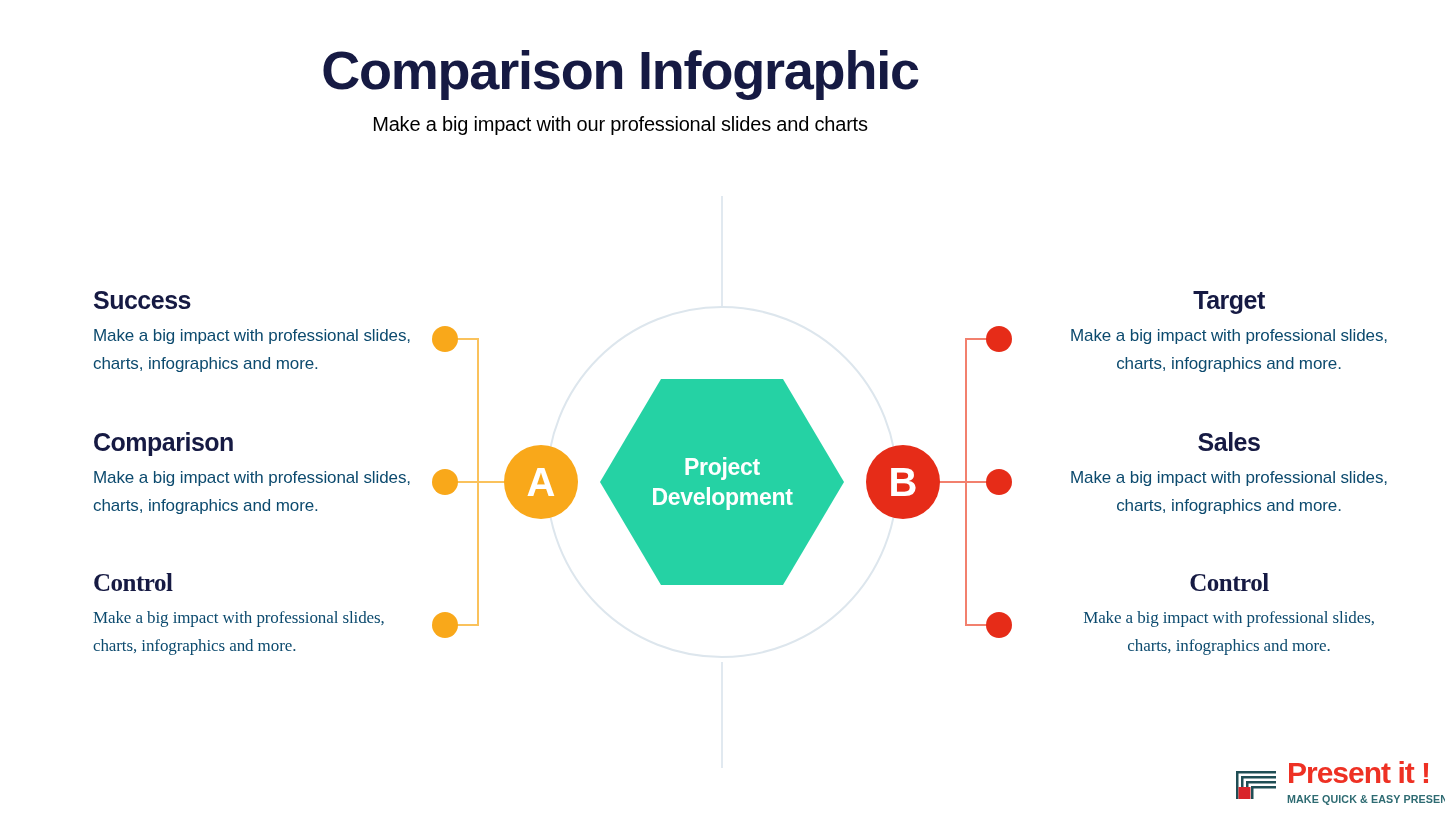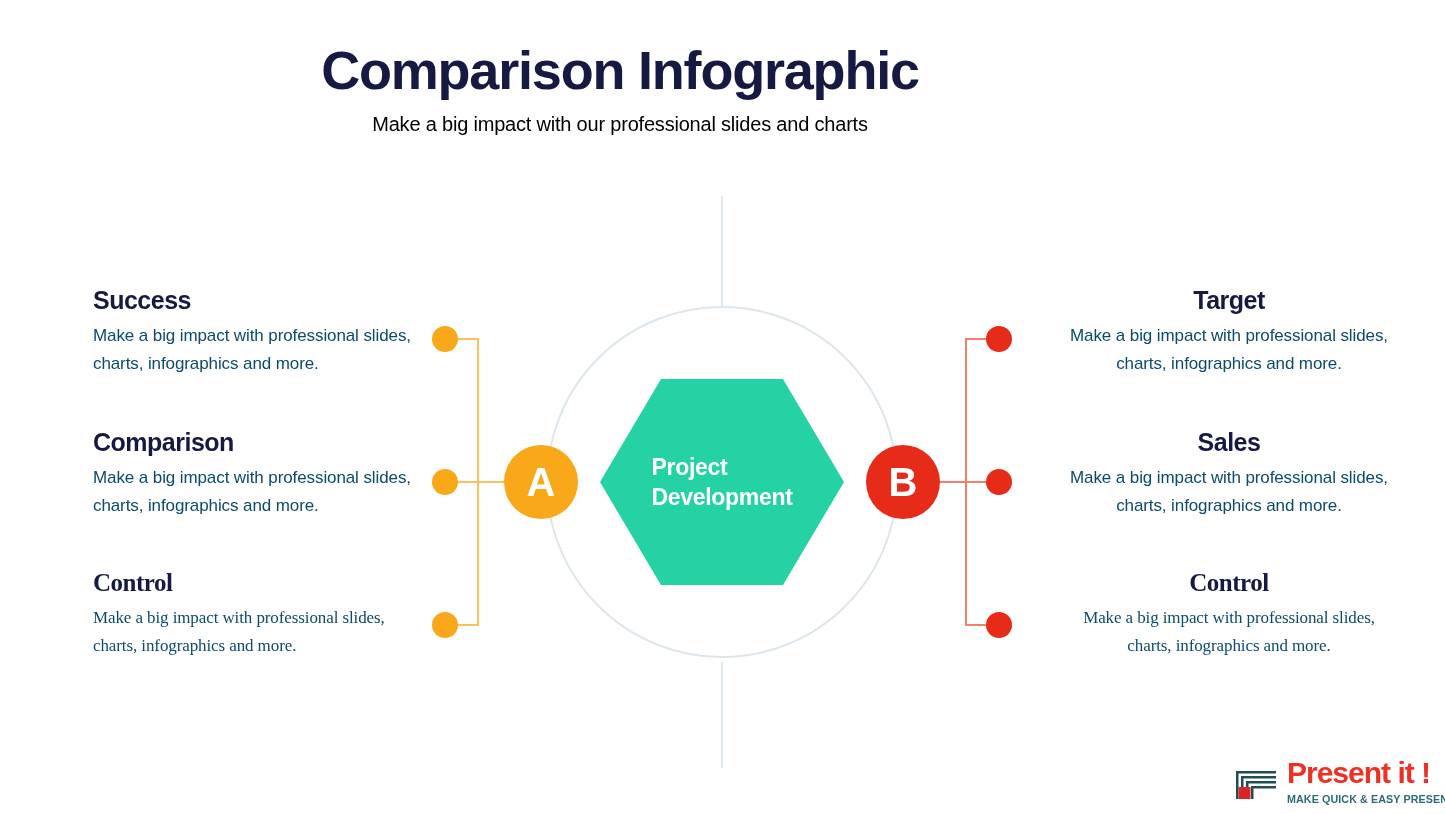--- a/index.html
+++ b/index.html
@@ -76,20 +76,21 @@
     background: #25d2a4;
     clip-path: polygon(25% 0%, 75% 0%, 100% 50%, 75% 100%, 25% 100%, 0% 50%);
     display: flex;
     align-items: center;
     justify-content: center;
   }
   #hex-label {
     color: #ffffff;
     font-size: 23px;
     font-weight: bold;
+    text-align: center;
     line-height: 1.32;
     letter-spacing: -0.3px;
     white-space: pre-line;
   }
 
   .badge {
     position: absolute;
     width: 74px;
     height: 74px;
     top: -37px;

